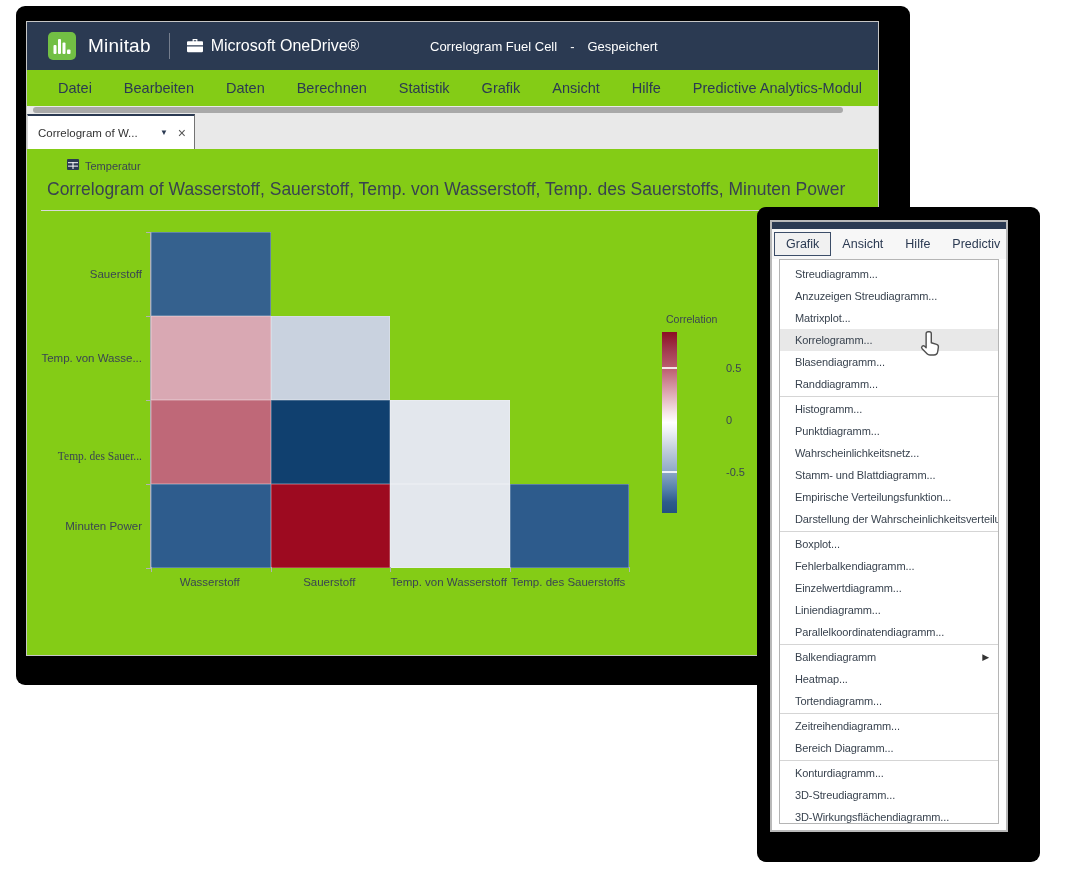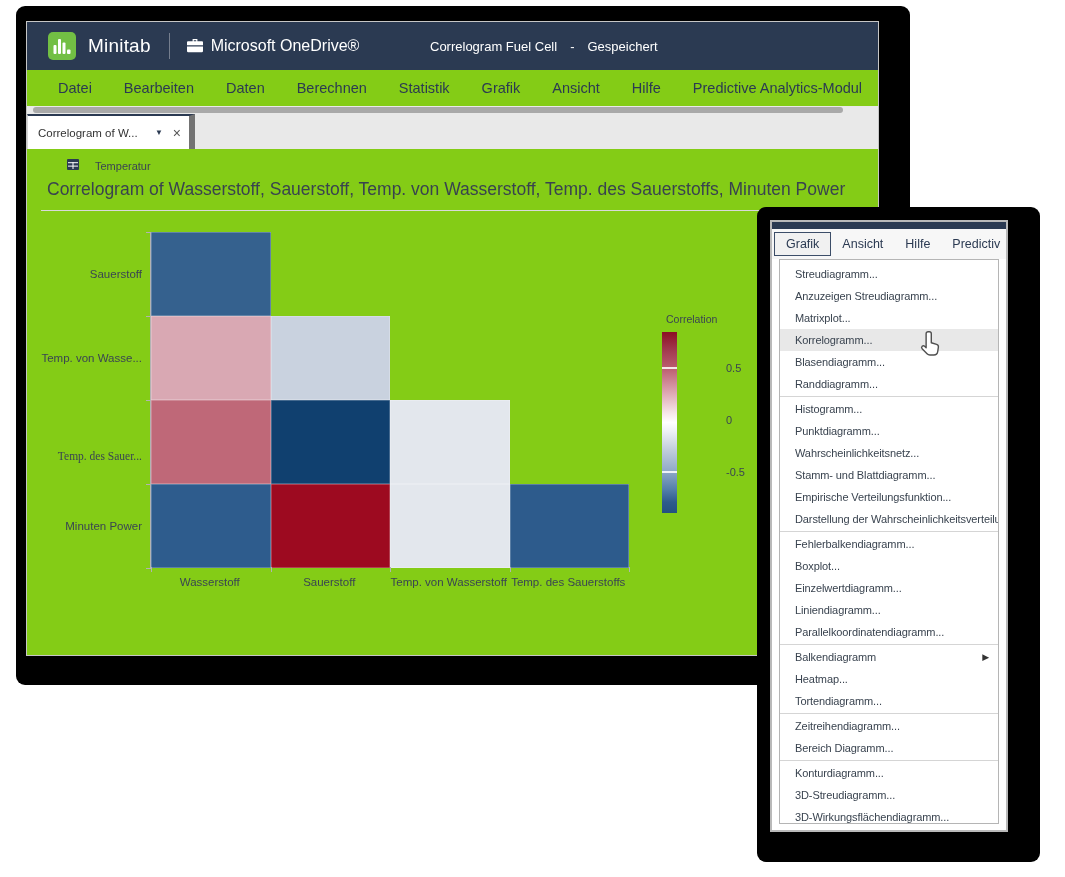--- a/index.html
+++ b/index.html
@@ -15,26 +15,26 @@
   .brand{font-size:19px;margin-left:12px;letter-spacing:.2px;}
   .tb-sep{width:1px;height:26px;background:rgba(255,255,255,.35);margin:0 17px 0 18px;}
   .bcase{display:flex;margin-right:8px;}
   .onedrive{font-size:16px;}
   .doc-title{position:absolute;left:403px;top:0;height:48px;display:flex;align-items:center;gap:13px;font-size:13px;}
   .menubar{height:36px;display:flex;align-items:center;padding-left:31px;font-size:14.5px;color:#2b3a52;}
   .mb-item{margin-right:32px;white-space:nowrap;cursor:default;}
   .hscroll{height:8px;background:#e9e9e9;position:relative;}
   .hthumb{position:absolute;left:6px;top:1px;width:810px;height:6px;background:#a9a9a9;border-radius:3px;}
   .tabbar{height:35px;background:#e9e9e9;display:flex;align-items:stretch;}
-  .tab{width:168px;background:#fff;border-top:2px solid #2b3a52;border-right:6px solid #737373;border-left:1px solid #d6d6d6;
+  .tab{width:168px;background:#fff;border-top:2px solid #2b3a52;border-right:1px solid #737373;border-left:1px solid #d6d6d6;
        display:flex;align-items:center;padding:0 8px 0 10px;font-size:11.5px;color:#333;box-sizing:border-box;}
   .tab-label{flex:1;white-space:nowrap;overflow:hidden;}
   .tab-caret{font-size:8px;color:#2b3a52;margin:0 4px;}
   .tab-close{font-size:14px;color:#555;margin-left:6px;}
-  .sheetrow{margin:10px 0 0 40px;font-size:11px;color:#3a4552;display:flex;gap:16px;align-items:center;}
+  .sheetrow{margin:10px 0 0 40px;font-size:11px;color:#3a4552;display:flex;gap:6px;align-items:center;}
   .report-title{margin:7px 20px 0 20px;font-size:17.5px;color:#39434f;white-space:nowrap;}
   .rule{margin:10px 14px 0 14px;border-top:1px solid #d9d9d9;}
 
   
   .chart{position:absolute;left:123px;top:210px;width:478px;height:336px;}
   .plot{position:absolute;inset:0;border-left:1px solid #b3b3b3;border-bottom:1px solid #b3b3b3;}
   .cell{position:absolute;box-shadow:inset 0 0 0 .5px rgba(255,255,255,.45);}
   .ylab{position:absolute;right:100%;margin-right:9px;transform:translateY(-50%);
         white-space:nowrap;font-size:11.5px;color:#3a4552;}
   .xlab{position:absolute;top:344px;text-align:center;font-size:11.5px;color:#3a4552;white-space:nowrap;}
@@ -201,22 +201,22 @@
       <div class="ov-item">Blasendiagramm...</div>
       <div class="ov-item">Randdiagramm...</div>
       <div class="ov-sep"></div>
       <div class="ov-item">Histogramm...</div>
       <div class="ov-item">Punktdiagramm...</div>
       <div class="ov-item">Wahrscheinlichkeitsnetz...</div>
       <div class="ov-item">Stamm- und Blattdiagramm...</div>
       <div class="ov-item">Empirische Verteilungsfunktion...</div>
       <div class="ov-item">Darstellung der Wahrscheinlichkeitsverteilung...</div>
       <div class="ov-sep"></div>
+      <div class="ov-item">Boxplot...</div>
       <div class="ov-item">Fehlerbalkendiagramm...</div>
-      <div class="ov-item">Boxplot...</div>
       <div class="ov-item">Einzelwertdiagramm...</div>
       <div class="ov-item">Liniendiagramm...</div>
       <div class="ov-item">Parallelkoordinatendiagramm...</div>
       <div class="ov-sep"></div>
       <div class="ov-item">Balkendiagramm<span class="ov-arrow">▶</span></div>
       <div class="ov-item">Heatmap...</div>
       <div class="ov-item">Tortendiagramm...</div>
       <div class="ov-sep"></div>
       <div class="ov-item">Zeitreihendiagramm...</div>
       <div class="ov-item">Bereich Diagramm...</div>

